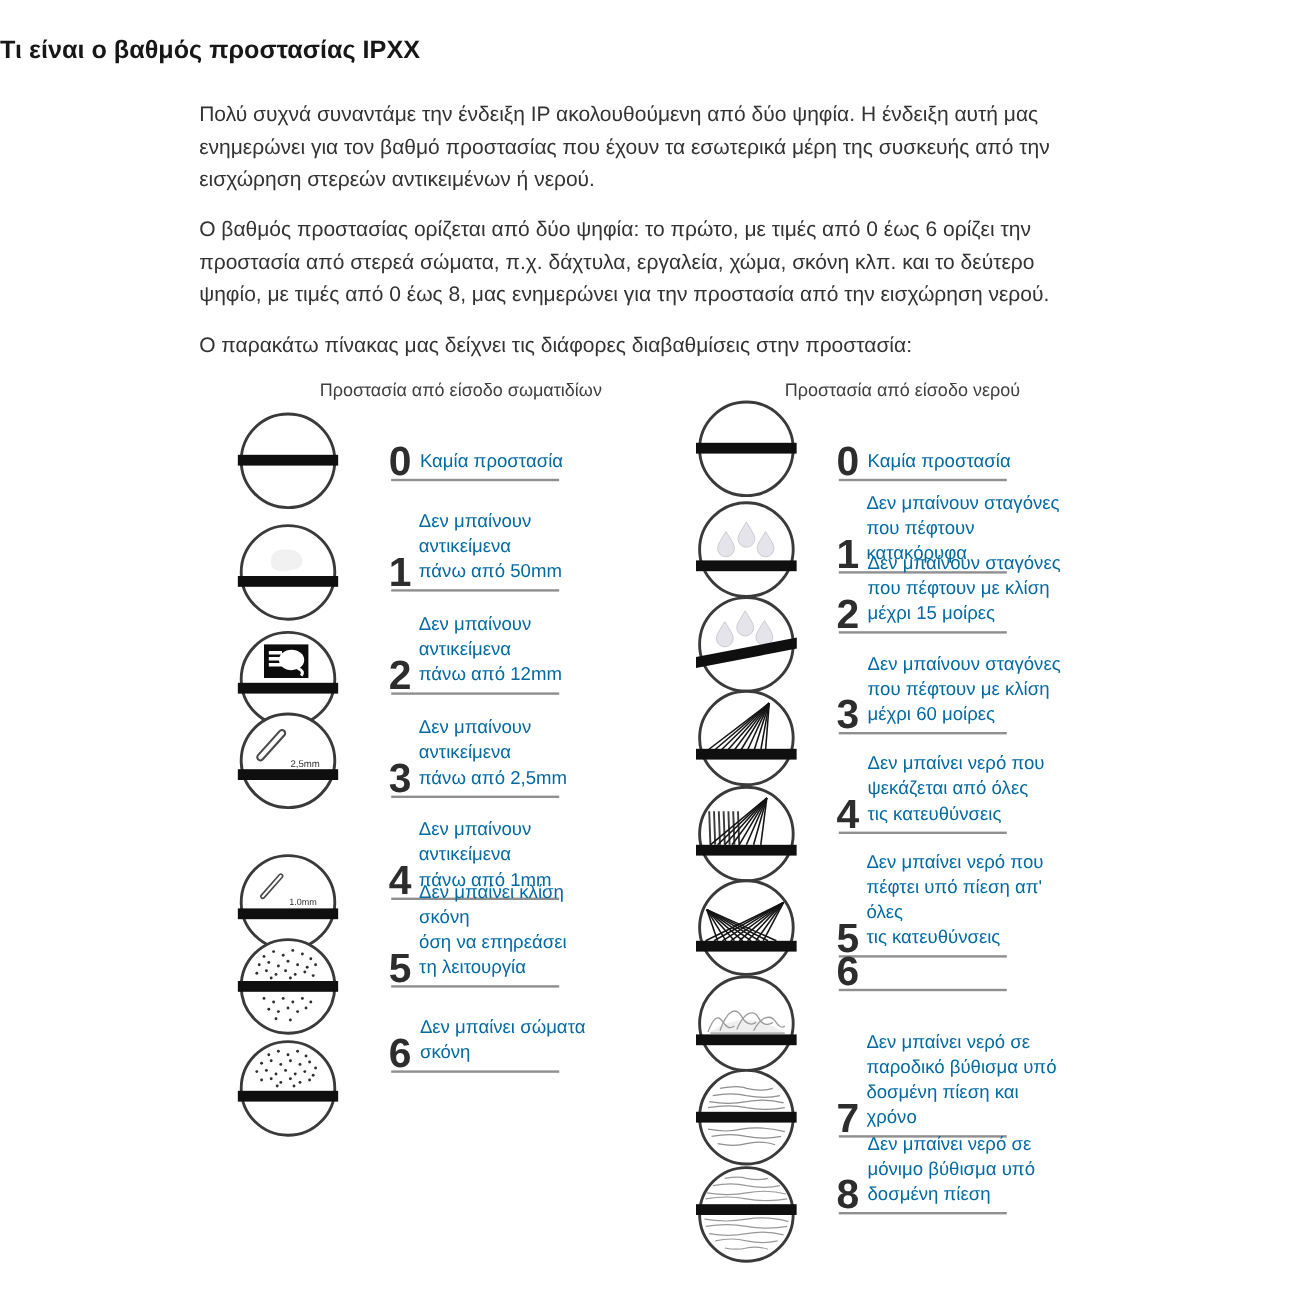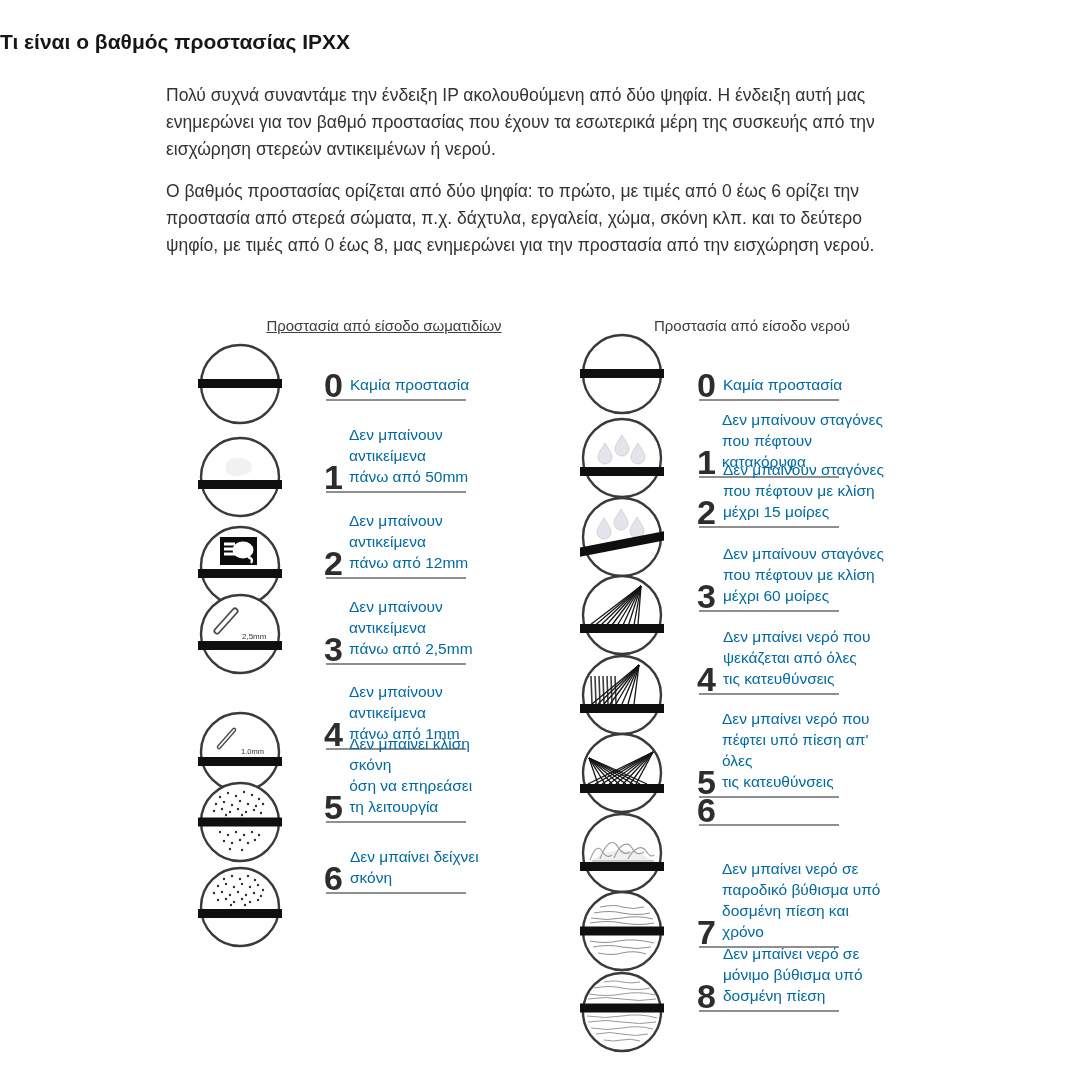--- a/index.html
+++ b/index.html
@@ -3,21 +3,21 @@
 <meta charset="utf-8">
 <style>
   html,body{margin:0;padding:0;background:#ffffff;}
   .page{position:relative;width:1080px;height:1080px;background:#fff;overflow:hidden;
         font-family:"Liberation Sans","DejaVu Sans",sans-serif;color:#3c3c3c;}
   .title{position:absolute;top:30px;left:0;width:100%;
          font-size:21px;font-weight:700;color:#171717;}
   .intro{position:absolute;left:166px;top:82px;width:912px;}
   .intro p{margin:0 0 15px 0;font-size:17.5px;line-height:27px;color:#333333;white-space:pre-line;}
   .col-header{position:absolute;top:317px;font-size:15px;color:#3e3e3e;text-align:center;white-space:nowrap;}
-  .ch-left{left:264px;width:240px;text-decoration:underline;}
+  .ch-left{left:264px;width:240px;}
   .ch-right{left:632px;width:240px;}
   .icon{position:absolute;width:84px;height:84px;}
   .entry{position:absolute;}
   .le{left:324px;width:186px;}
   .re{left:697px;width:188px;}
   .erow{display:flex;align-items:flex-end;}
   .num{font-size:34px;line-height:26px;font-weight:700;color:#2d2d2d;margin-right:7px;
        transform:translateY(3px);min-width:18px;}
   .lines{font-size:15.5px;line-height:21px;color:#0369a1;white-space:pre-line;}
   .rule{height:2px;background:#8f8f8f;width:140px;margin:4px 0 0 2px;}
@@ -30,20 +30,21 @@
 
   <div class="title">Τι είναι ο βαθμός προστασίας IPXX</div>
 
   <div class="intro">
     <p>Πολύ συχνά συναντάμε την ένδειξη IP ακολουθούμενη από δύο ψηφία. Η ένδειξη αυτή μας
 ενημερώνει για τον βαθμό προστασίας που έχουν τα εσωτερικά μέρη της συσκευής από την
 εισχώρηση στερεών αντικειμένων ή νερού.</p>
     <p>Ο βαθμός προστασίας ορίζεται από δύο ψηφία: το πρώτο, με τιμές από 0 έως 6 ορίζει την
 προστασία από στερεά σώματα, π.χ. δάχτυλα, εργαλεία, χώμα, σκόνη κλπ. και το δεύτερο
 ψηφίο, με τιμές από 0 έως 8, μας ενημερώνει για την προστασία από την εισχώρηση νερού.</p>
+    <p>Ο παρακάτω πίνακας μας δείχνει τις διάφορες διαβαθμίσεις στην προστασία:</p>
   </div>
 
   <div class="col-header ch-left">Προστασία από είσοδο σωματιδίων</div>
   <div class="col-header ch-right">Προστασία από είσοδο νερού</div>
 
   <div class="icon" style="left:198px;top:342px">
     <svg viewBox="0 0 84 84" width="84" height="84">
       <circle cx="42" cy="42" r="39" fill="#fff" stroke="#3a3a3a" stroke-width="2.4"></circle>
       <rect x="0" y="37" width="84" height="9" fill="#0f0f0f"></rect>
     </svg>
@@ -364,21 +365,21 @@
         <span class="num">5</span>
         <span class="lines">Δεν μπαίνει κλίση σκόνη
 όση να επηρεάσει
 τη λειτουργία</span>
       </div>
     <div class="rule"></div>
   </div>
   <div class="entry le" style="top:846px">
     <div class="erow">
         <span class="num">6</span>
-        <span class="lines">Δεν μπαίνει δείχνει
+        <span class="lines">Δεν μπαίνει σώματα
 σκόνη</span>
       </div>
     <div class="rule"></div>
   </div>
 
   <div class="entry re" style="top:369px">
     <div class="erow">
         <span class="num">0</span>
         <span class="lines">Καμία προστασία</span>
       </div>

